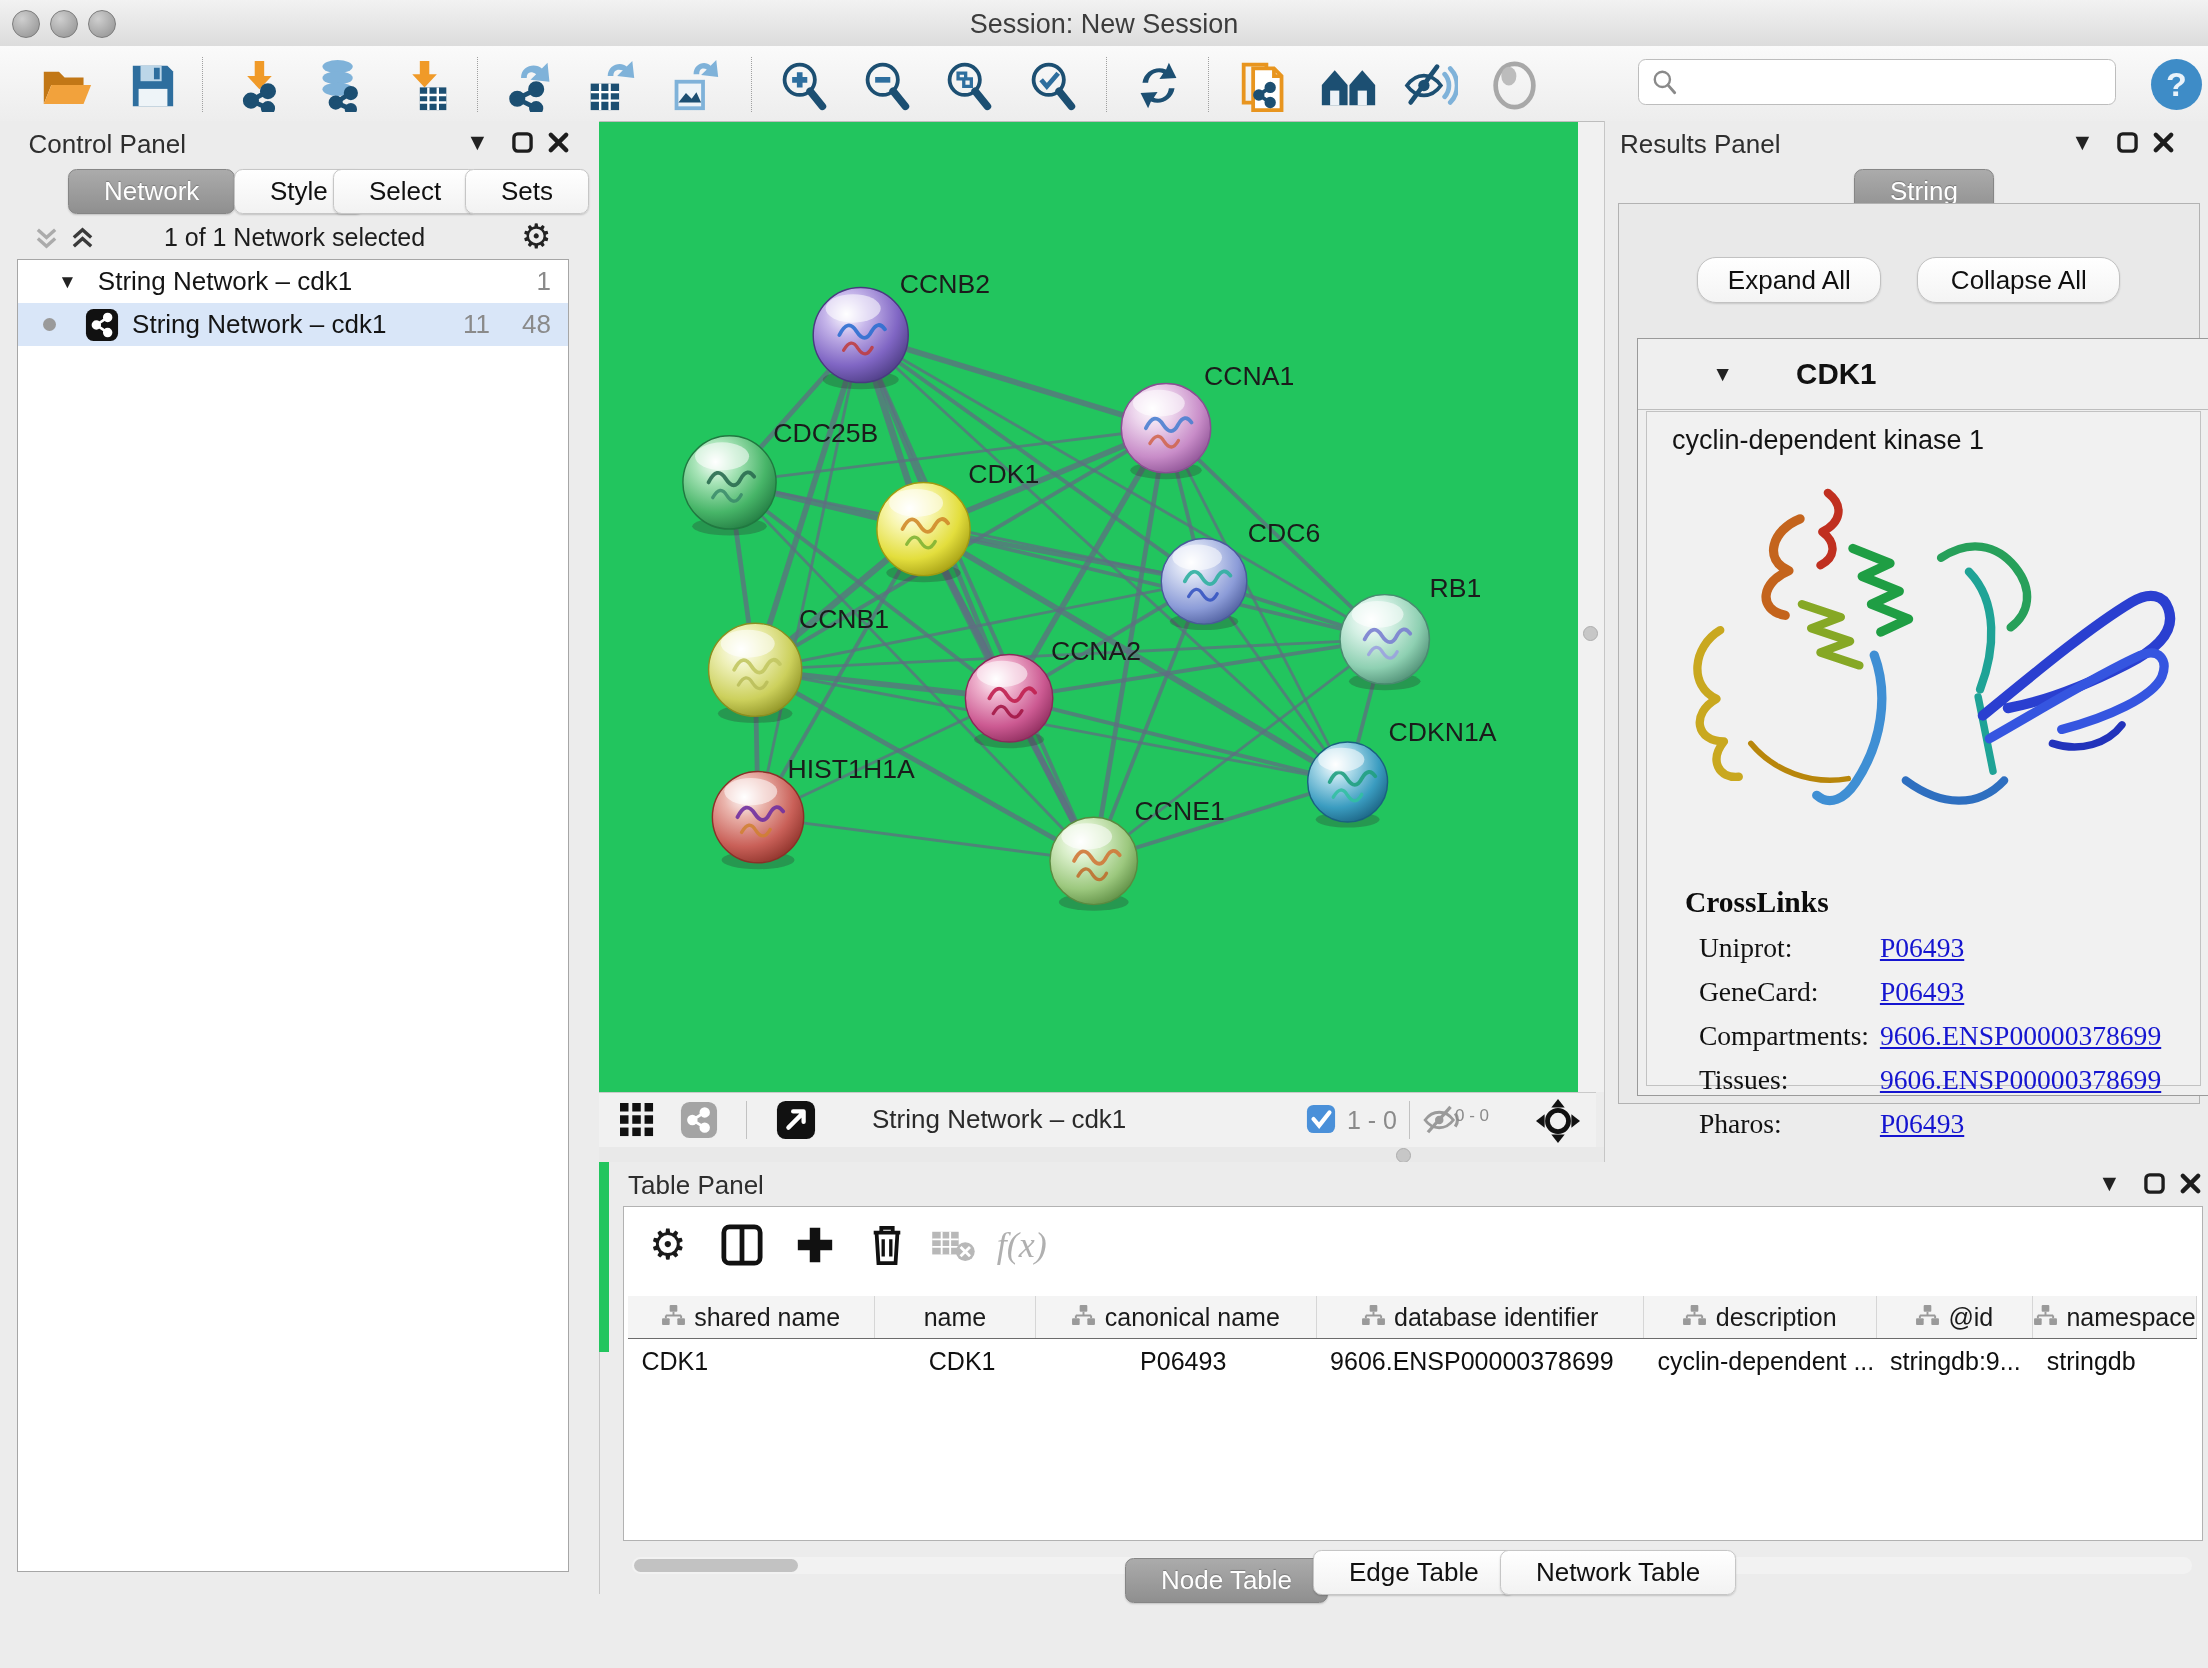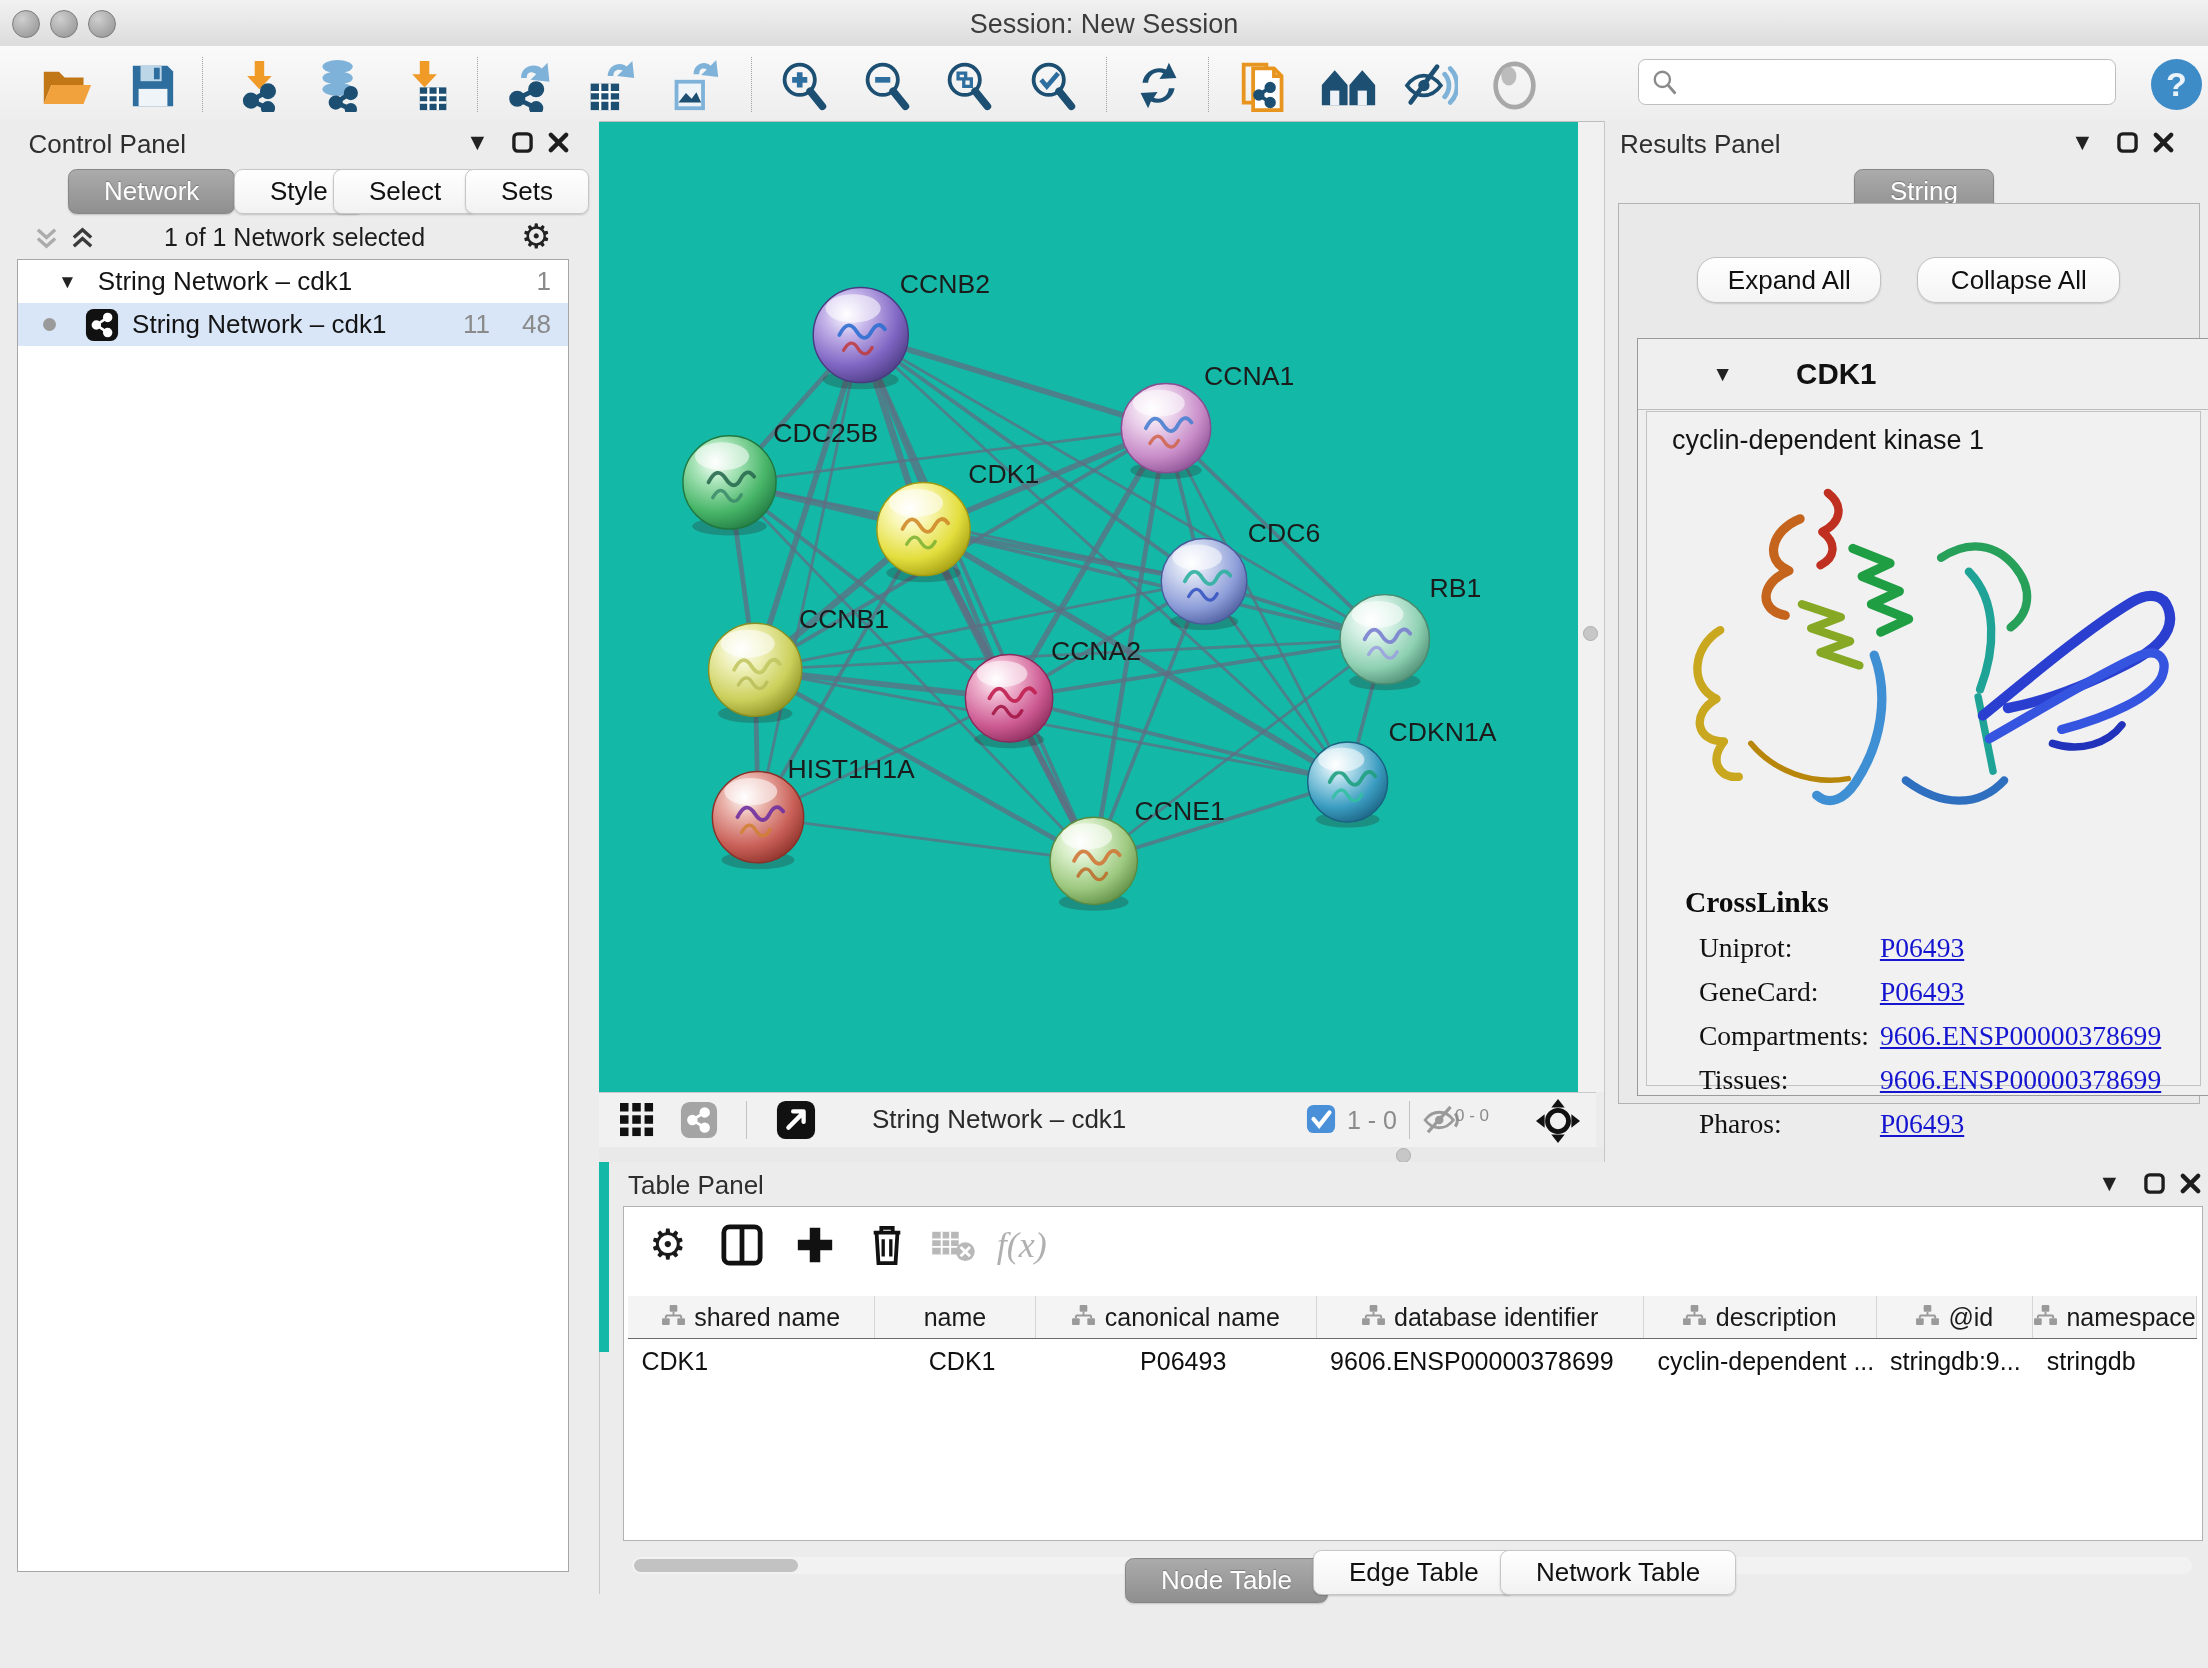--- a/index.html
+++ b/index.html
@@ -37,21 +37,21 @@
     text-shadow:0 -1px 1px rgba(0,0,0,.25);}
 
   
   #control-panel{left:0;top:121px;width:599px;height:1473px;background:#ececec;border-right:1px solid #c6c6c6;}
   #cp-tree{left:17px;top:138px;width:552px;height:1313px;background:#fff;border:1.9px solid #a6a6a6;box-sizing:border-box;}
   .tree-row{position:relative;height:43px;display:flex;align-items:center;font-size:26px;color:#141414;}
   .tree-row.selected{background:#d9e6f8;}
   .tree-num{color:#8a8a8a;}
 
   
-  #net-canvas{left:599px;top:122px;width:979px;height:1230px;background:#14b8a6;}
+  #net-canvas{left:599px;top:122px;width:979px;height:1230px;background:#22c55e;}
   #net-gutter{left:1578px;top:122px;width:26px;height:970px;background:#f1f1f1;}
   #net-toolbar{left:599px;top:1092px;width:997px;height:54px;background:#f1f1f1;
     border-top:1px solid #cacaca;border-bottom:1px solid #9e9e9e;}
   #net-toolbar .nt-sep{position:absolute;top:7.6px;height:38px;border-left:1px solid #c2c2c2;}
   #hsplit{left:599px;top:1147px;width:1609px;height:15px;background:#e9e9e9;}
   .grip-dot{width:13.3px;height:13.3px;border-radius:50%;background:#c7c7c7;border:1px solid #adadad;}
 
   
   #results-panel{left:1604px;top:121px;width:605px;height:1041px;background:#ececec;border-left:1px solid #c6c6c6;}
   #rp-outer{left:13.3px;top:82px;width:582px;height:901px;background:#e9e9e9;border:1px solid #b2b2b2;box-sizing:border-box;}

